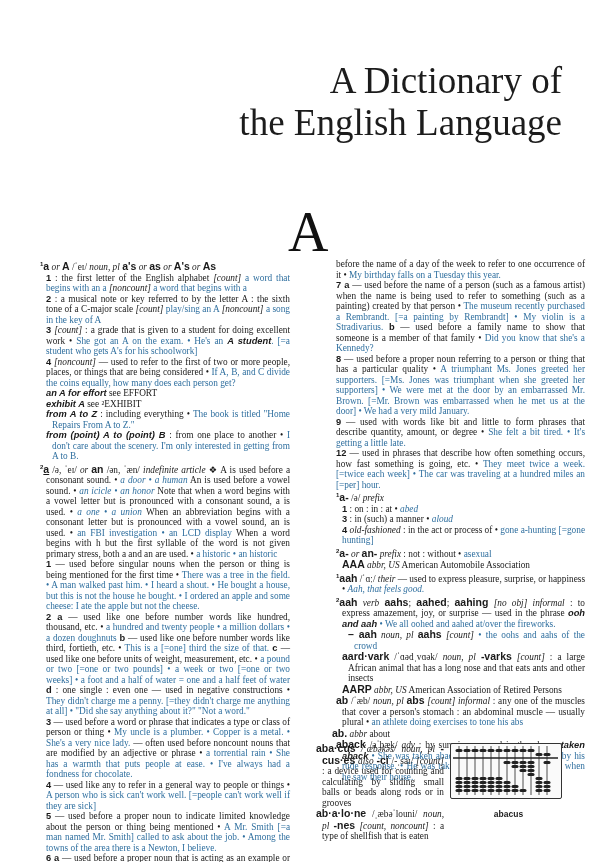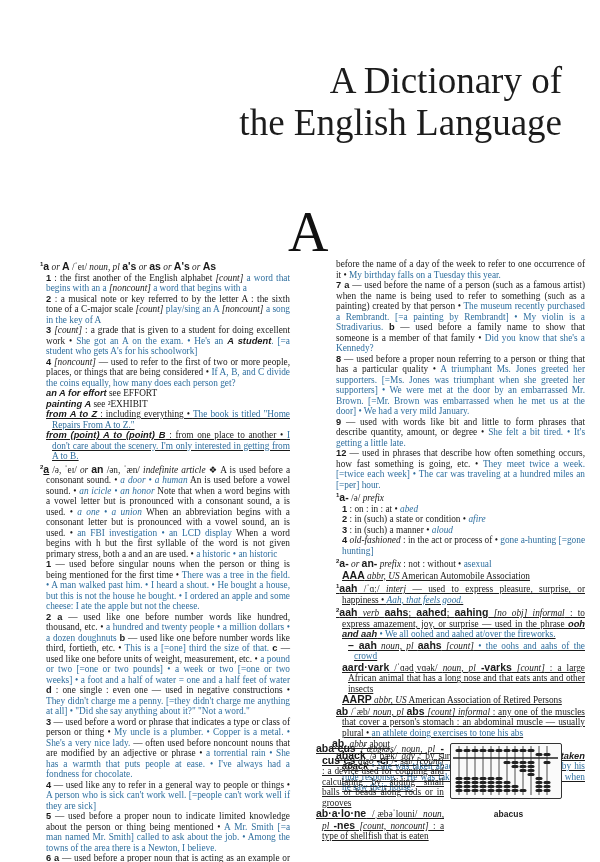--- a/index.html
+++ b/index.html
@@ -11,21 +11,21 @@
   }
   .big-letter {
     position: absolute; left: 288px; top: 202px; font-size: 56px; line-height: 60px;
     font-family: "Liberation Serif", serif; color: #111;
   }
   .col { position: absolute; top: 259px; font-size: 9.3px; line-height: 10.5px; text-align: justify; }
   .col.left { left: 40px; width: 250px; }
   .col.right { left: 336px; width: 249px; }
   .e { text-indent: -6px; padding-left: 6px; }
   .s { padding-left: 6px; }
-  .s2 { padding-left: 12px; text-indent: -6px; text-decoration: underline; }
+  .s2 { padding-left: 12px; text-indent: -6px; }
   .hw { font-family: "Liberation Sans", sans-serif; font-weight: bold; font-size: 10.5px; }
   .sup { font-size: 6px; vertical-align: super; font-family: "Liberation Sans", sans-serif; font-weight: bold; }
   .num { font-family: "Liberation Sans", sans-serif; font-weight: bold; }
   .it { font-style: italic; }
   .bi { font-family: "Liberation Sans", sans-serif; font-weight: bold; font-style: italic; }
   .ex { color: #2f6f9f; }
   .sc { font-variant: small-caps; }
   .abacus-fig { position: absolute; left: 450px; top: 743px; width: 117px; }
   .abacus-box { width: 112px; height: 56px; border: 1.5px solid #333; border-radius: 2px; background: #fafafa; position: relative; }
   .abacus-cap { text-align: center; font-family: "Liberation Sans", sans-serif; font-weight: bold; font-size: 8.5px; margin-top: 10px; color: #222; }
@@ -38,26 +38,26 @@
   <div>A Dictionary of</div>
   <div>the English Language</div>
 </div>
 
 <div class="big-letter">A</div>
 
 <div class="col left">
   <div class="e">
     <span class="sup">1</span><span class="hw">a</span><span class="it"> or </span><span class="hw">A</span><span> /ˈeɪ/ </span><span class="it">noun, pl </span><span class="hw">a's</span><span class="it"> or </span><span class="hw">as</span><span class="it"> or </span><span class="hw">A's</span><span class="it"> or </span><span class="hw">As</span>
   </div>
-  <div class="s"><span class="num">1</span><span> : the first another of the English alphabet </span><span class="it">[count]</span><span class="ex"> a word that begins with an a </span><span class="it">[noncount]</span><span class="ex"> a word that begins with a</span></div>
+  <div class="s"><span class="num">1</span><span> : the first letter of the English alphabet </span><span class="it">[count]</span><span class="ex"> a word that begins with an a </span><span class="it">[noncount]</span><span class="ex"> a word that begins with a</span></div>
   <div class="s"><span class="num">2</span><span> : a musical note or key referred to by the letter A : the sixth tone of a C-major scale </span><span class="it">[count]</span><span class="ex"> play/sing an A </span><span class="it">[noncount]</span><span class="ex"> a song in the key of A</span></div>
   <div class="s"><span class="num">3</span><span class="it"> [count]</span><span> : a grade that is given to a student for doing excellent work • </span><span class="ex">She got an A on the exam. • He's an </span><span class="bi">A student</span><span class="ex">. [=a student who gets A's for his schoolwork]</span></div>
   <div class="s"><span class="num">4</span><span class="it"> [noncount]</span><span> — used to refer to the first of two or more people, places, or things that are being considered • </span><span class="ex">If A, B, and C divide the coins equally, how many does each person get?</span></div>
   <div class="s"><span class="bi">an A for effort</span><span> see </span><span class="sc">EFFORT</span></div>
-  <div class="s"><span class="bi">painting A</span><span> see </span><span class="sc">²EXHIBIT</span></div>
+  <div class="s"><span class="bi">exhibit A</span><span> see </span><span class="sc">²EXHIBIT</span></div>
   <div class="s2"><span class="bi">from A to Z</span><span> : including everything • </span><span class="ex">The book is titled "Home Repairs From A to Z."</span></div>
   <div class="s2"><span class="bi">from (point) A to (point) B</span><span> : from one place to another • </span><span class="ex">I don't care about the scenery. I'm only interested in getting from A to B.</span></div>
   <div class="e">
     <span class="sup">2</span><span class="hw" style="text-decoration:underline">a</span><span> /ə, ˈeɪ/ </span><span class="it">or </span><span class="hw">an</span><span> /ən, ˈæn/ </span><span class="it">indefinite article</span><span> ❖ A is used before a consonant sound. • </span><span class="ex it">a door • a human</span><span> An is used before a vowel sound. • </span><span class="ex it">an icicle • an honor</span><span> Note that when a word begins with a vowel letter but is pronounced with a consonant sound, a is used. • </span><span class="ex it">a one • a union</span><span> When an abbreviation begins with a consonant letter but is pronounced with a vowel sound, an is used. • </span><span class="ex">an FBI investigation • an LCD display</span><span> When a word begins with h but the first syllable of the word is not given primary stress, both a and an are used. • </span><span class="ex">a historic • an historic</span>
   </div>
   <div class="s"><span class="num">1</span><span> — used before singular nouns when the person or thing is being mentioned for the first time • </span><span class="ex">There was a tree in the field. • A man walked past him. • I heard a shout. • He bought a house, but this is not the house he bought. • I ordered an apple and some cheese: I ate the apple but not the cheese.</span></div>
   <div class="s"><span class="num">2 a</span><span> — used like one before number words like hundred, thousand, etc. • </span><span class="ex">a hundred and twenty people • a million dollars • a dozen doughnuts</span> <span class="num">b</span><span> — used like one before number words like third, fortieth, etc. • </span><span class="ex">This is a [=one] third the size of that.</span> <span class="num">c</span><span> — used like one before units of weight, measurement, etc. • </span><span class="ex">a pound or two [=one or two pounds] • a week or two [=one or two weeks] • a foot and a half of water = one and a half feet of water</span> <span class="num">d</span><span> : one single : even one — used in negative constructions • </span><span class="ex">They didn't charge me a penny. [=they didn't charge me anything at all] • "Did she say anything about it?" "Not a word."</span></div>
   <div class="s"><span class="num">3</span><span> — used before a word or phrase that indicates a type or class of person or thing • </span><span class="ex">My uncle is a plumber. • Copper is a metal. • She's a very nice lady.</span><span> — often used before noncount nouns that are modified by an adjective or phrase • </span><span class="ex">a torrential rain • She has a warmth that puts people at ease. • I've always had a fondness for chocolate.</span></div>
   <div class="s"><span class="num">4</span><span> — used like any to refer in a general way to people or things • </span><span class="ex">A person who is sick can't work well. [=people can't work well if they are sick]</span></div>
   <div class="s"><span class="num">5</span><span> — used before a proper noun to indicate limited knowledge about the person or thing being mentioned • </span><span class="ex">A Mr. Smith [=a man named Mr. Smith] called to ask about the job. • Among the towns of the area there is a Newton, I believe.</span></div>
@@ -65,26 +65,25 @@
 </div>
 
 <div class="col right">
   <div><span>before the name of a day of the week to refer to one occurrence of it • </span><span class="ex">My birthday falls on a Tuesday this year.</span></div>
   <div class="s" style="padding-left:0"><span class="num">7 a</span><span> — used before the name of a person (such as a famous artist) when the name is being used to refer to something (such as a painting) created by that person • </span><span class="ex">The museum recently purchased a Rembrandt. [=a painting by Rembrandt] • My violin is a Stradivarius.</span> <span class="num">b</span><span> — used before a family name to show that someone is a member of that family • </span><span class="ex">Did you know that she's a Kennedy?</span></div>
   <div><span class="num">8</span><span> — used before a proper noun referring to a person or thing that has a particular quality • </span><span class="ex">A triumphant Ms. Jones greeted her supporters. [=Ms. Jones was triumphant when she greeted her supporters] • We were met at the door by an embarrassed Mr. Brown. [=Mr. Brown was embarrassed when he met us at the door] • We had a very mild January.</span></div>
   <div><span class="num">9</span><span> — used with words like bit and little to form phrases that describe quantity, amount, or degree • </span><span class="ex">She felt a bit tired. • It's getting a little late.</span></div>
   <div><span class="num">12</span><span> — used in phrases that describe how often something occurs, how fast something is going, etc. • </span><span class="ex">They meet twice a week. [=twice each week] • The car was traveling at a hundred miles an [=per] hour.</span></div>
   <div class="e"><span class="sup">1</span><span class="hw">a-</span><span> /ə/ </span><span class="it">prefix</span></div>
   <div class="s"><span class="num">1</span><span> : on : in : at • </span><span class="ex it">abed</span></div>
-  <div class="s"><span class="num">2</span><span> : in (such) a state or condition • </span><span class="ex it">afire</span></div>
   <div class="s"><span class="num">3</span><span> : in (such) a manner • </span><span class="ex it">aloud</span></div>
   <div class="s"><span class="num">4</span><span class="it"> old-fashioned</span><span> : in the act or process of • </span><span class="ex">gone a-hunting [=gone hunting]</span></div>
   <div class="e"><span class="sup">2</span><span class="hw">a-</span><span class="it"> or </span><span class="hw">an-</span><span class="it"> prefix</span><span> : not : without • </span><span class="ex">asexual</span></div>
   <div class="s2"><span class="hw">AAA</span><span class="it"> abbr, US</span><span> American Automobile Association</span></div>
-  <div class="s2" style="padding-left:6px"><span class="sup">1</span><span class="hw">aah</span><span> /ˈɑː/ </span><span class="it">interj</span><span> — used to express pleasure, surprise, or happiness • </span><span class="ex it">Aah, that feels good.</span></div>
+  <div class="s2" style="padding-left:6px"><span class="sup">1</span><span class="hw">aah</span><span> /ˈɑː/ </span><span class="it">their</span><span> — used to express pleasure, surprise, or happiness • </span><span class="ex it">Aah, that feels good.</span></div>
   <div class="s2" style="padding-left:6px"><span class="sup">2</span><span class="hw">aah</span><span class="it"> verb </span><span class="hw">aahs</span>; <span class="hw">aahed</span>; <span class="hw">aahing</span><span class="it"> [no obj] informal</span><span> : to express amazement, joy, or surprise — used in the phrase </span><span class="bi">ooh and aah</span><span class="ex"> • We all oohed and aahed at/over the fireworks.</span></div>
   <div class="s2" style="padding-left:18px"><span class="hw">– aah</span><span class="it"> noun, pl </span><span class="hw">aahs</span><span class="it"> [count]</span><span class="ex"> • the oohs and aahs of the crowd</span></div>
   <div class="s2"><span class="hw">aard·vark</span><span> /ˈɑədˌvɑək/ </span><span class="it">noun, pl </span><span class="hw">-varks</span><span class="it"> [count]</span><span> : a large African animal that has a long nose and that eats ants and other insects</span></div>
   <div class="s2"><span class="hw">AARP</span><span class="it"> abbr, US</span><span> American Association of Retired Persons</span></div>
   <div class="s2" style="padding-left:6px"><span class="hw">ab</span><span> /ˈæb/ </span><span class="it">noun, pl </span><span class="hw">abs</span><span class="it"> [count] informal</span><span> : any one of the muscles that cover a person's stomach : an abdominal muscle — usually plural • </span><span class="ex">an athlete doing exercises to tone his abs</span></div>
   <div class="s2" style="padding-left:2px"><span class="hw">ab.</span><span class="it"> abbr</span><span> about</span></div>
   <div class="s2" style="padding-left:6px"><span class="hw">aback</span><span> /əˈbæk/ </span><span class="it">adv</span><span> : by surprise — used in the phrase </span><span class="bi">taken aback</span><span class="ex"> • She was taken aback [=she was very surprised] by his rude response. • He was taken aback [=shocked, startled] when he saw their house.</span></div>
 </div>
 
 <div class="left-wrap">

